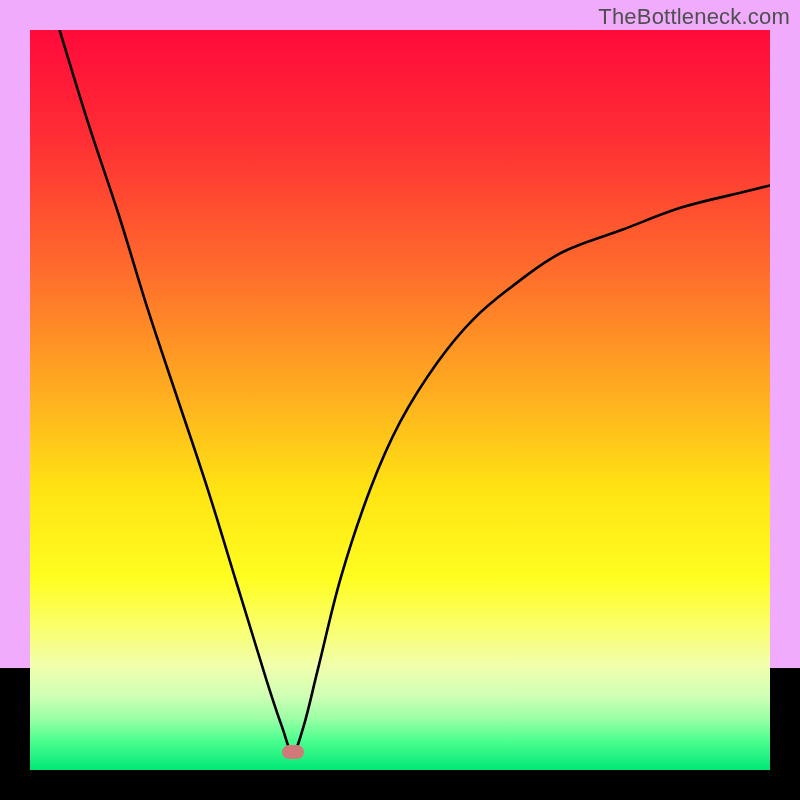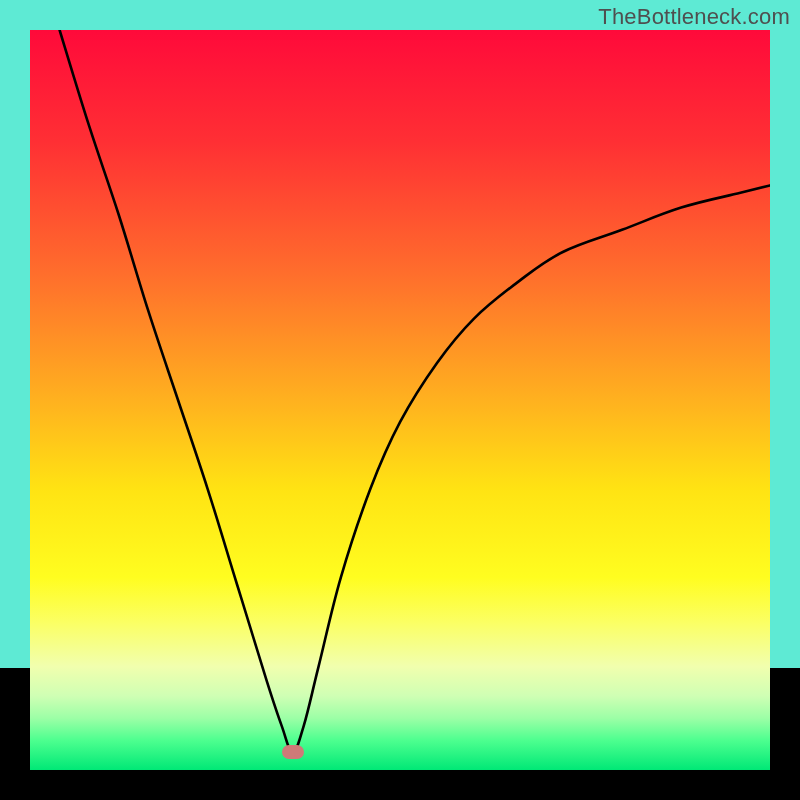--- a/index.html
+++ b/index.html
@@ -10,21 +10,21 @@
     background: #000;
     overflow: hidden;
     font-family: Arial, Helvetica, sans-serif;
   }
   .frame {
     position: absolute;
     top: 0;
     left: 0;
     width: 800px;
     height: 668px;
-    background: #5eead4;
+    background: #f0abfc;
   }
   .watermark {
     position: absolute;
     top: 4px;
     right: 10px;
     color: #4f4f4f;
     font-size: 22px;
     font-weight: 500;
     letter-spacing: 0.2px;
     user-select: none;

